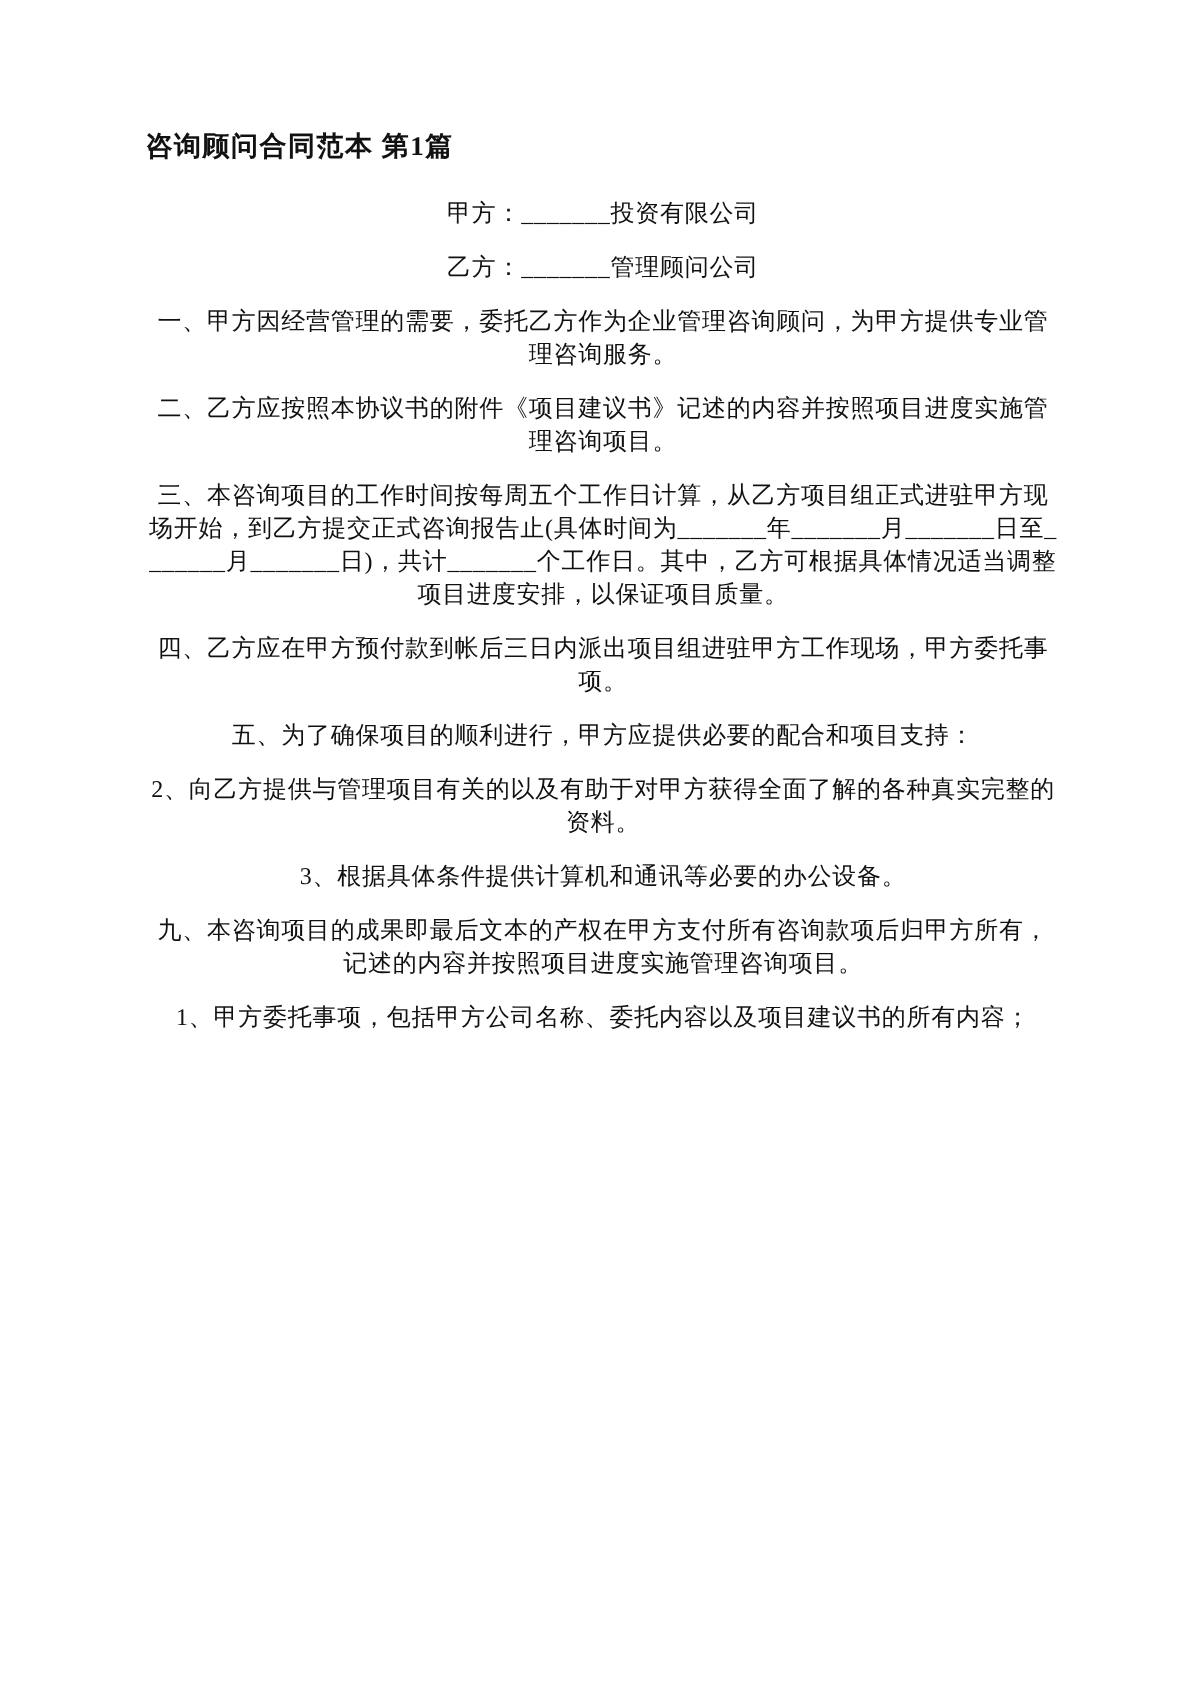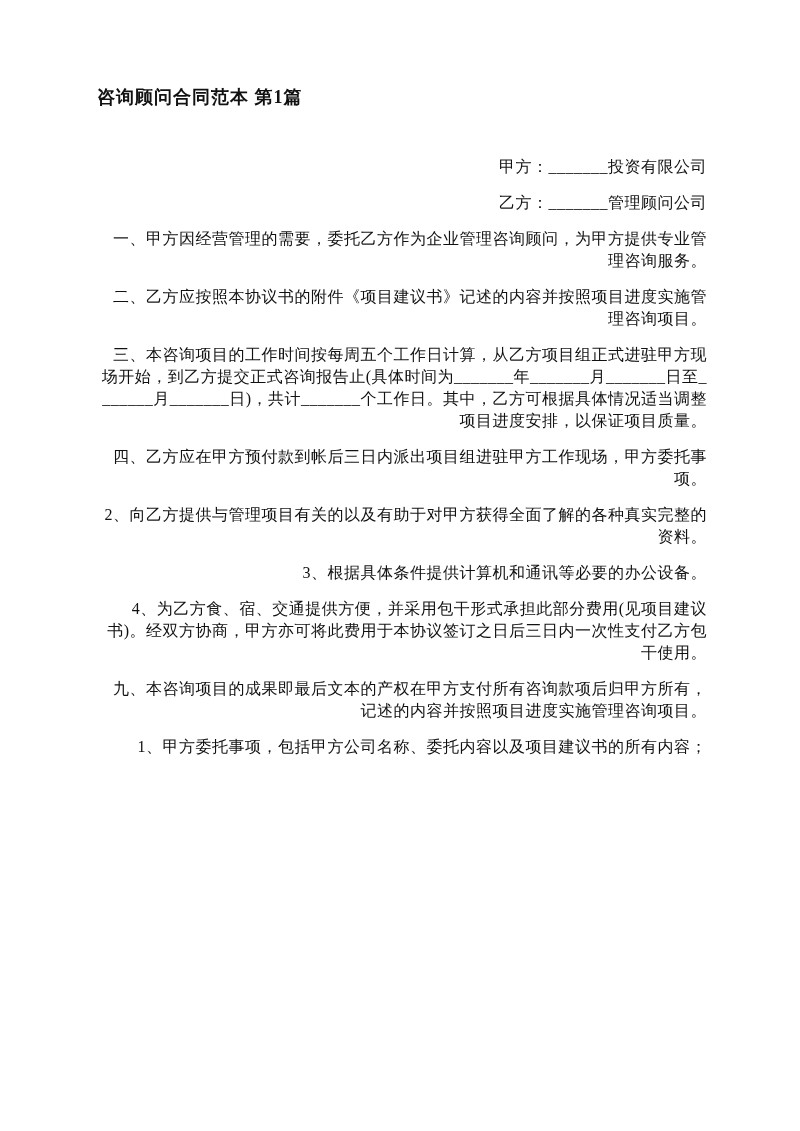--- a/index.html
+++ b/index.html
@@ -18,42 +18,42 @@
     background: #ffffff;
     padding: 84px 93px 60px 97px;
     font-family: "Liberation Serif", "DejaVu Serif", serif;
     color: #111111;
   }
   .doc-title {
     font-size: 18px;
     font-weight: bold;
     line-height: 26px;
     letter-spacing: 1px;
-    margin: 0 0 46px 0;
+    margin: 0 0 22px 0;
   }
   .para {
     font-size: 16px;
     line-height: 22px;
     letter-spacing: 0.5px;
     margin: 0 0 14px 0;
-    text-align: right;
+    text-align: center;
     word-break: break-all;
     overflow-wrap: break-word;
   }
 </style>
 </head>
 <body>
 
 <div class="page">
   <h1 class="doc-title">咨询顾问合同范本 第1篇</h1>
 
   <p class="para">甲方：_______投资有限公司</p>
   <p class="para">乙方：_______管理顾问公司</p>
   <p class="para">一、甲方因经营管理的需要，委托乙方作为企业管理咨询顾问，为甲方提供专业管理咨询服务。</p>
   <p class="para">二、乙方应按照本协议书的附件《项目建议书》记述的内容并按照项目进度实施管理咨询项目。</p>
   <p class="para">三、本咨询项目的工作时间按每周五个工作日计算，从乙方项目组正式进驻甲方现场开始，到乙方提交正式咨询报告止(具体时间为_______年_______月_______日至_______月_______日)，共计_______个工作日。其中，乙方可根据具体情况适当调整项目进度安排，以保证项目质量。</p>
   <p class="para">四、乙方应在甲方预付款到帐后三日内派出项目组进驻甲方工作现场，甲方委托事项。</p>
+  <p class="para">五、为了确保项目的顺利进行，甲方应提供必要的配合和项目支持：</p>
   <p class="para">2、向乙方提供与管理项目有关的以及有助于对甲方获得全面了解的各种真实完整的资料。</p>
   <p class="para">3、根据具体条件提供计算机和通讯等必要的办公设备。</p>
-  <p class="para">4、为乙方食、宿、交通提供方便，并采用包干形式承担此部分费用(见项目建议书)。经双方协商，甲方亦可将此费用于本协议签订之日后三日内一次性支付乙方包干使用。</p>
   <p class="para">九、本咨询项目的成果即最后文本的产权在甲方支付所有咨询款项后归甲方所有，记述的内容并按照项目进度实施管理咨询项目。</p>
   <p class="para">1、甲方委托事项，包括甲方公司名称、委托内容以及项目建议书的所有内容；</p>
 </div>
 
 </body></html>

